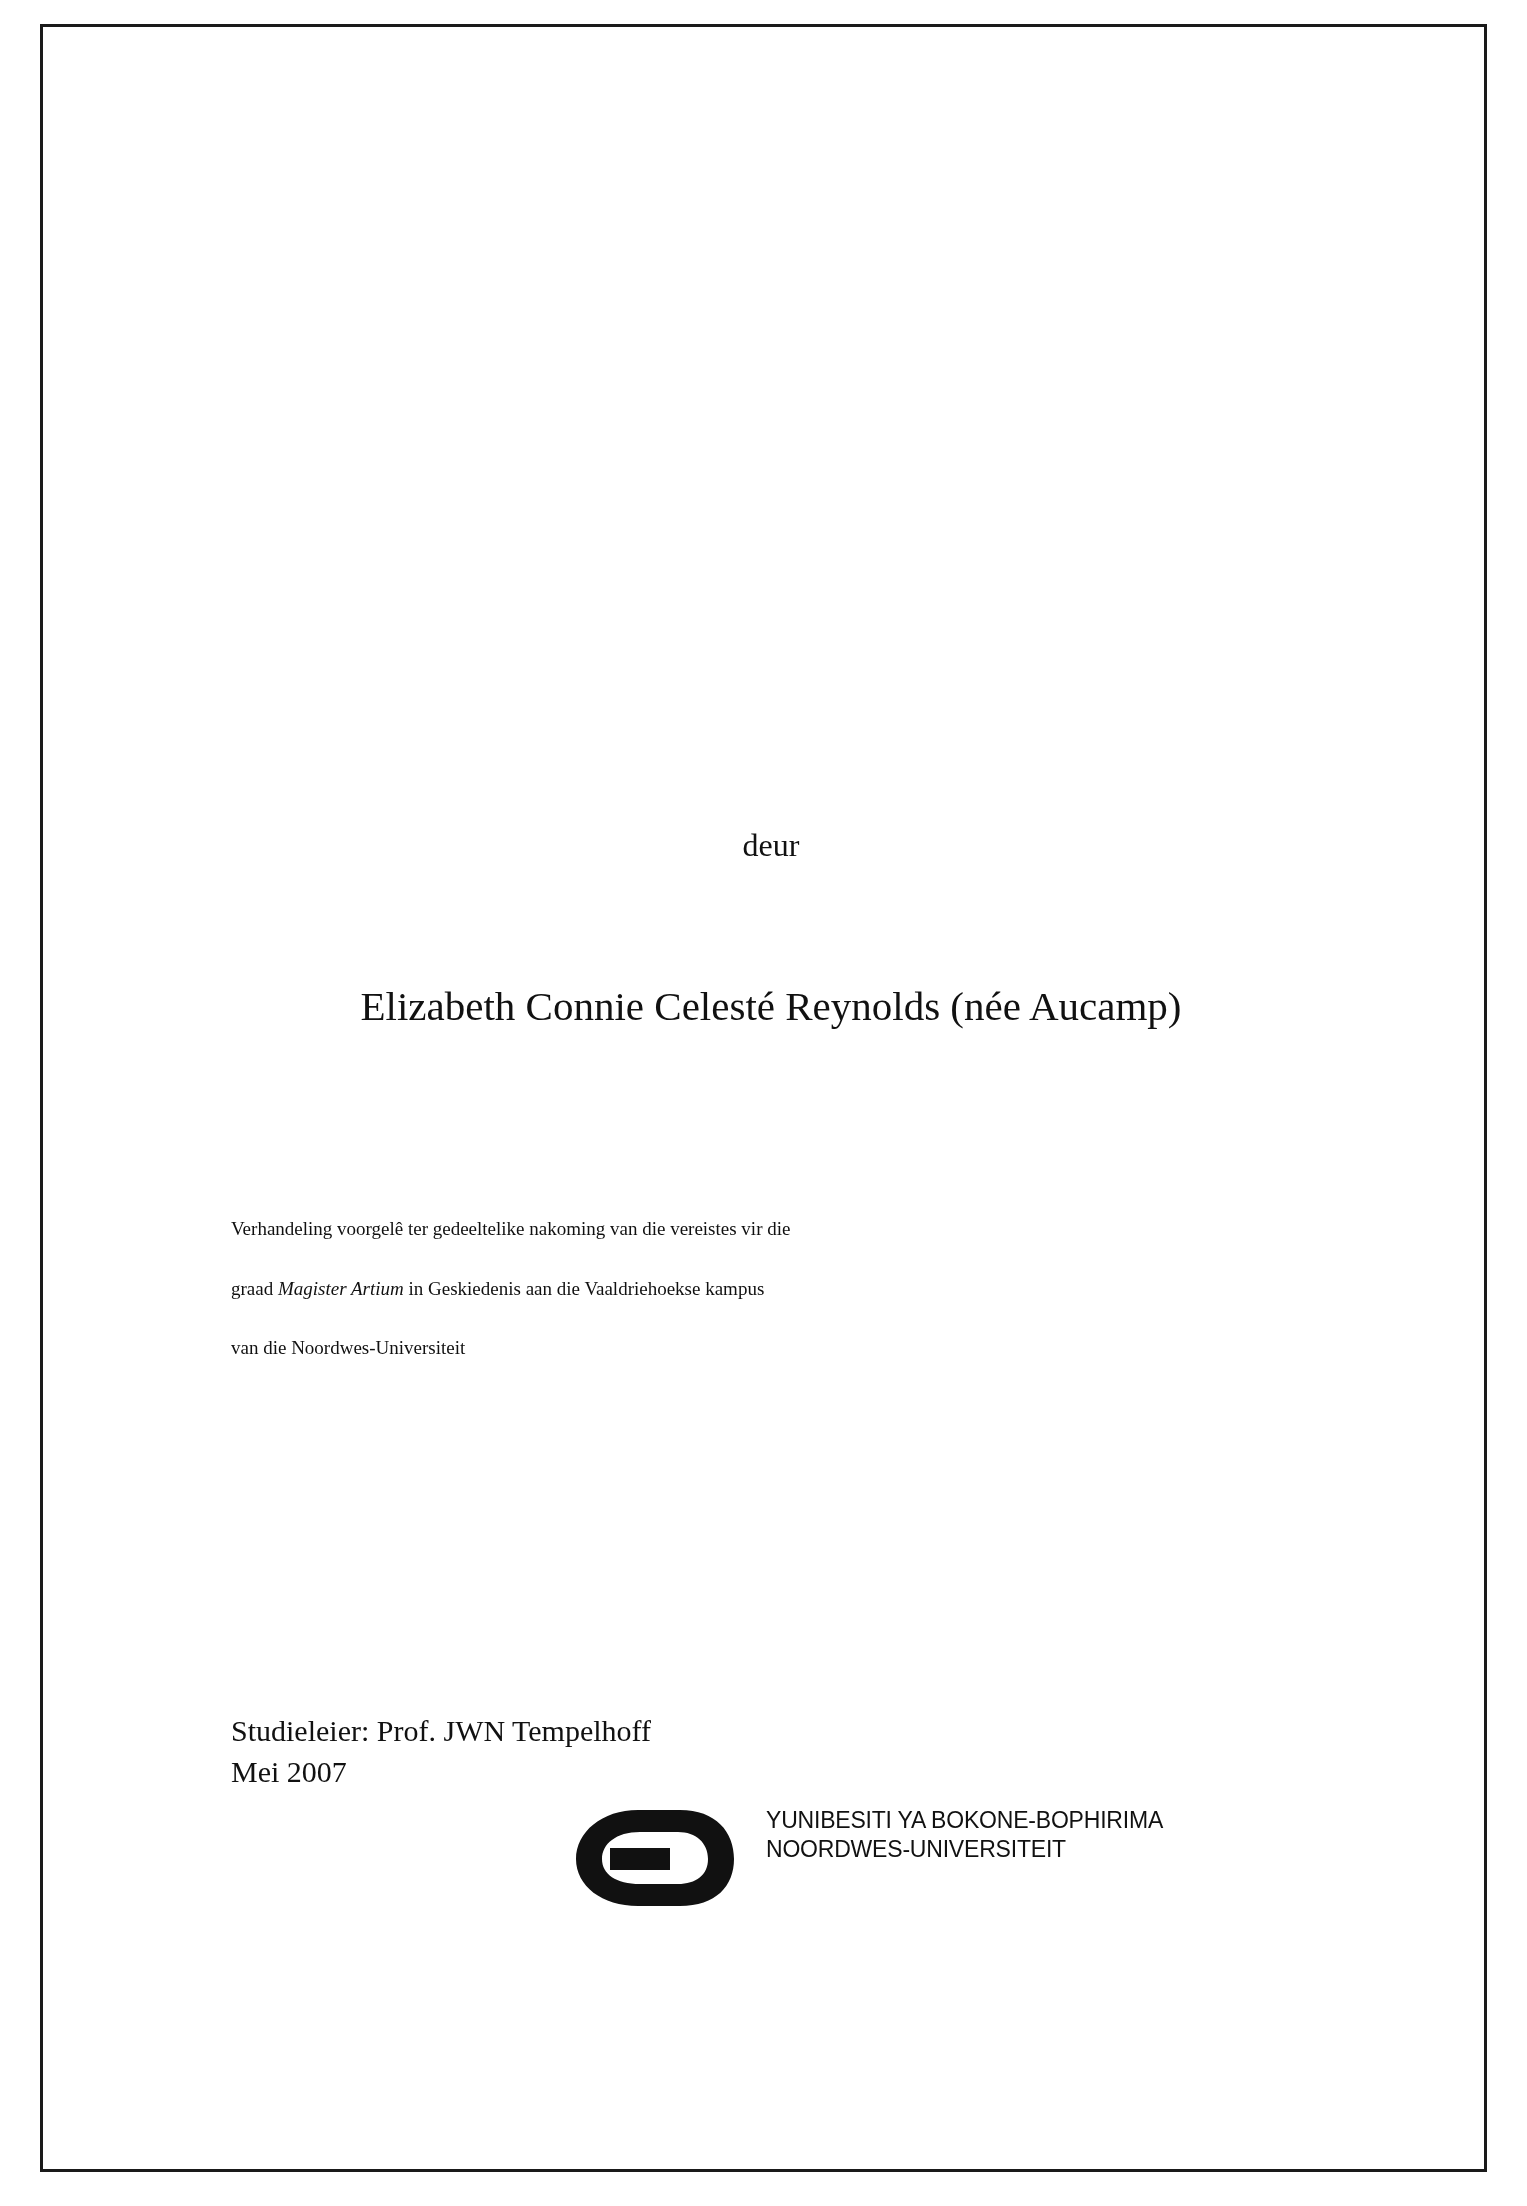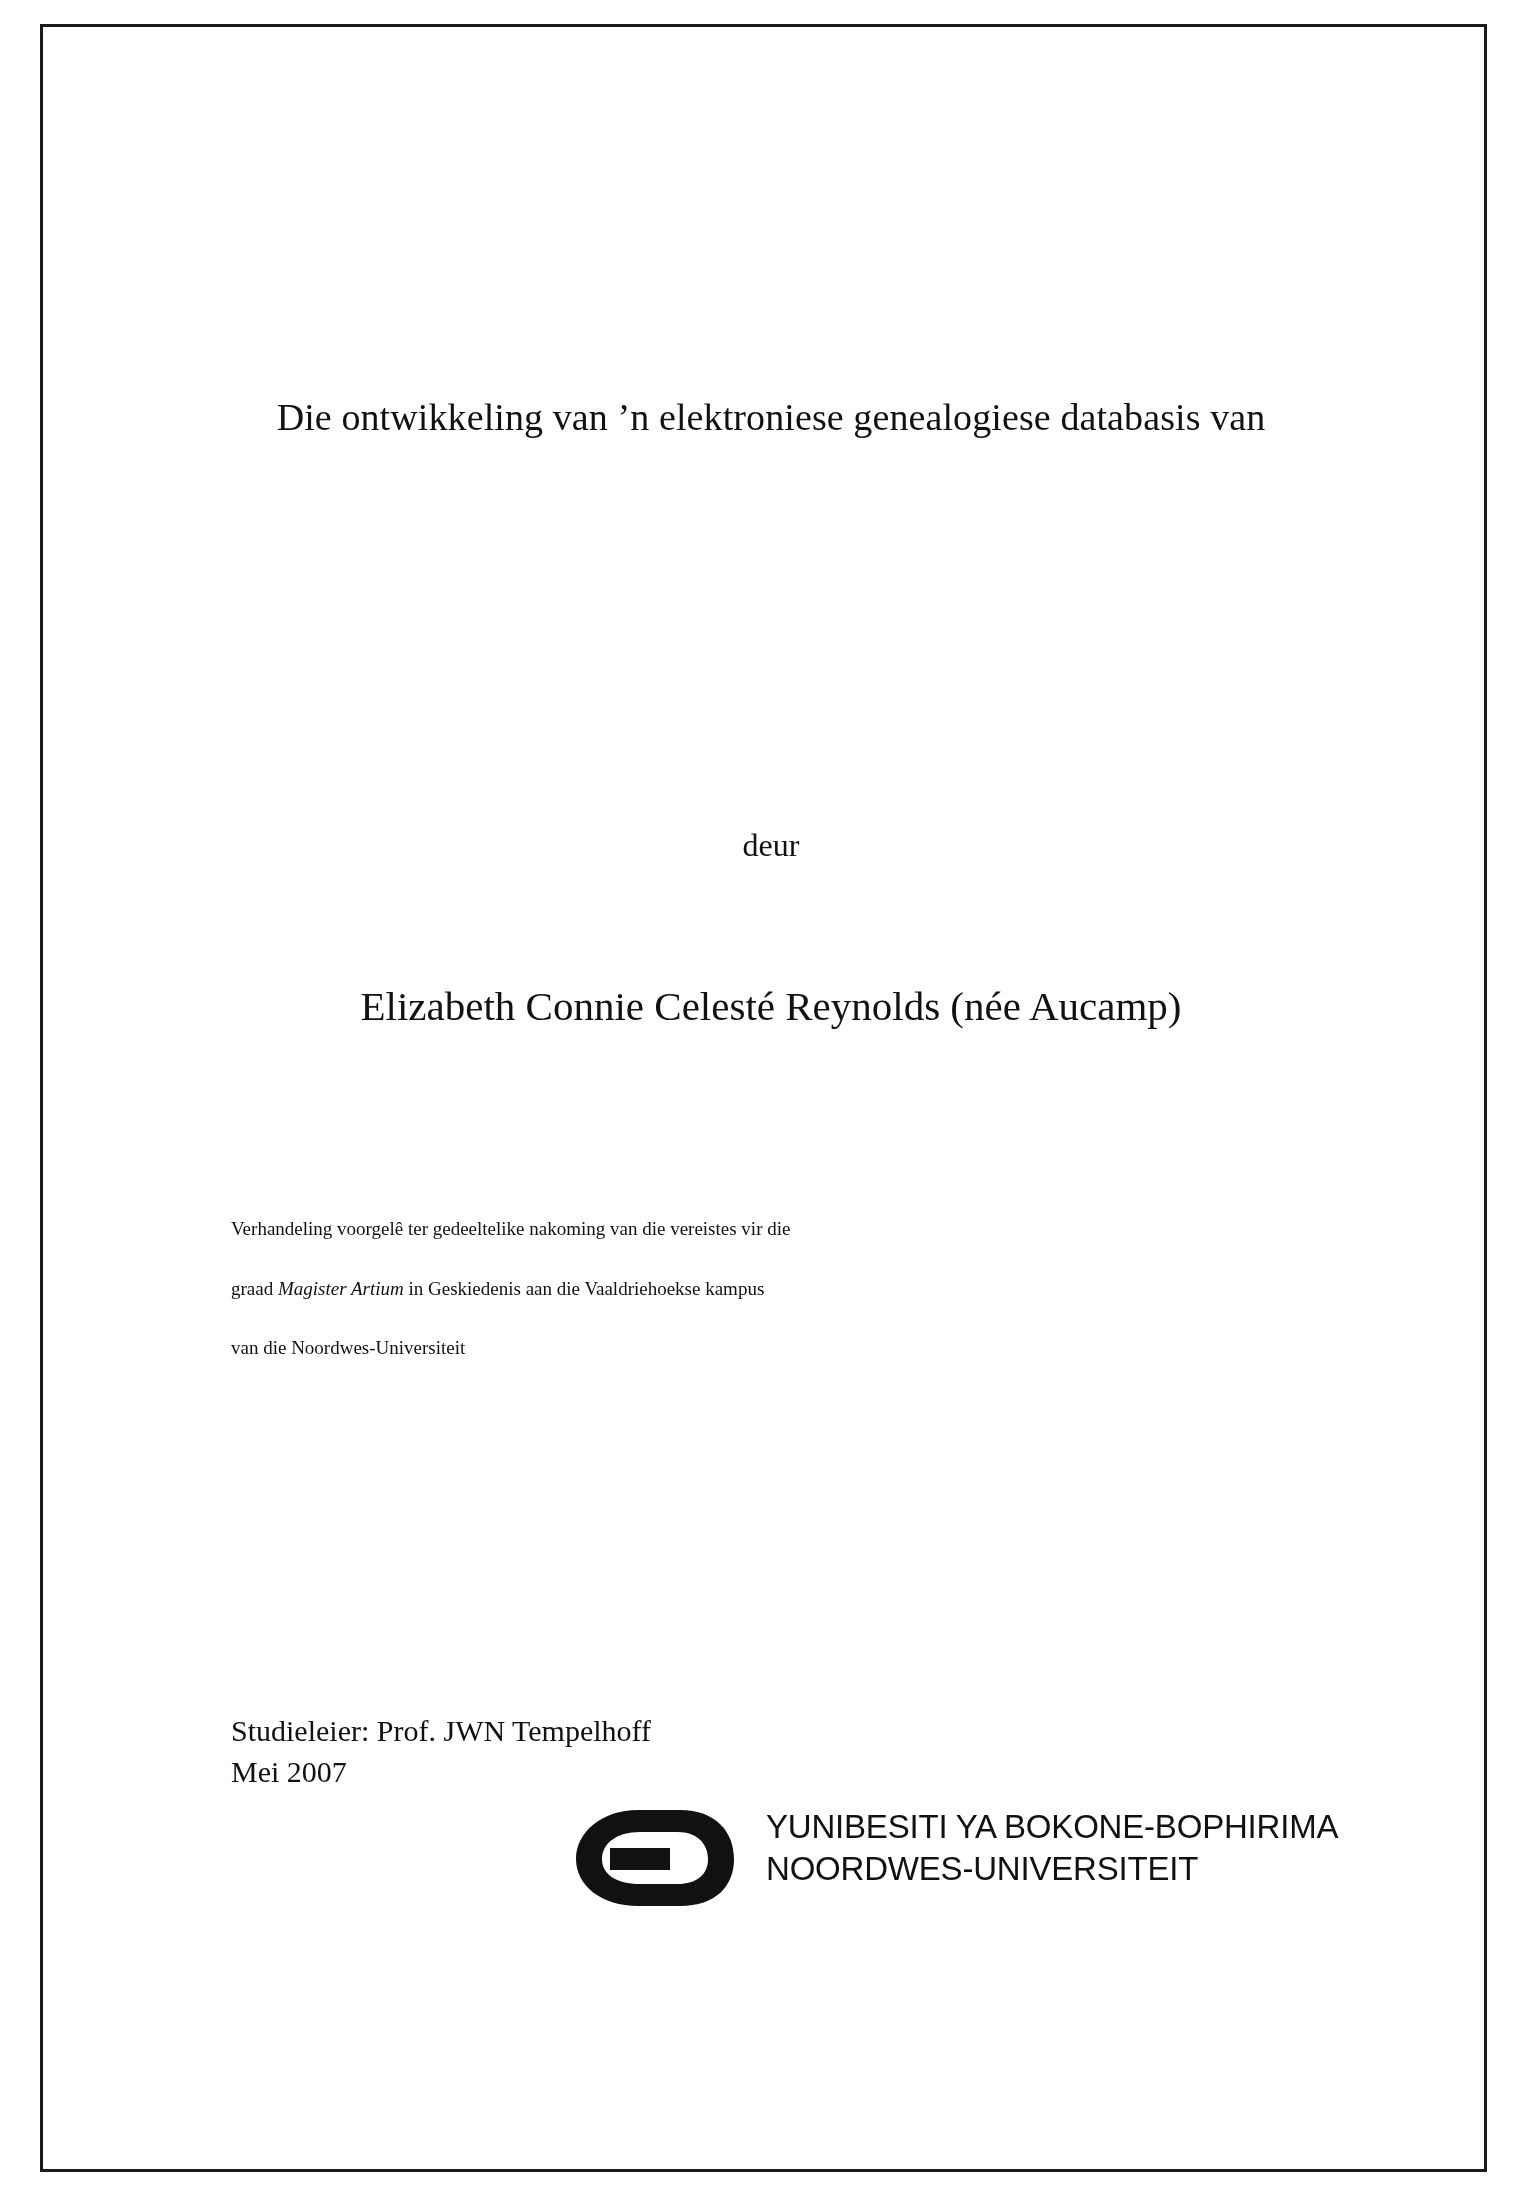--- a/index.html
+++ b/index.html
@@ -123,38 +123,37 @@
     left: 0;
     top: 2px;
     width: 195px;
     height: 108px;
   }
   .logo-text {
     position: absolute;
     left: 200px;
     top: 4px;
     font-family: "Liberation Sans", sans-serif;
-    font-size: 33px;
+    font-size: 23px;
     line-height: 1.28;
     letter-spacing: -0.2px;
     color: #111111;
     white-space: nowrap;
   }
 </style>
 </head>
 <body>
 
 <div class="scan">
   <div class="page-frame">
     <div class="page-frame-inner"></div>
 
     <div class="content">
 
       <div class="title-block">
-        <div class="title-line">Die ontwikkeling van ’n elektroniese genealogiese databasis van</div>
       </div>
 
       <div class="deur">deur</div>
 
       <div class="author">Elizabeth Connie Celesté Reynolds (née Aucamp)</div>
 
       <div class="statement">
         <div class="just">Verhandeling voorgelê ter gedeeltelike nakoming van die vereistes vir die</div>
         <div class="just2"><span>graad </span><i>Magister Artium</i><span> in Geskiedenis aan die Vaaldriehoekse kampus</span></div>
         <div class="just2">van die Noordwes-Universiteit</div>

